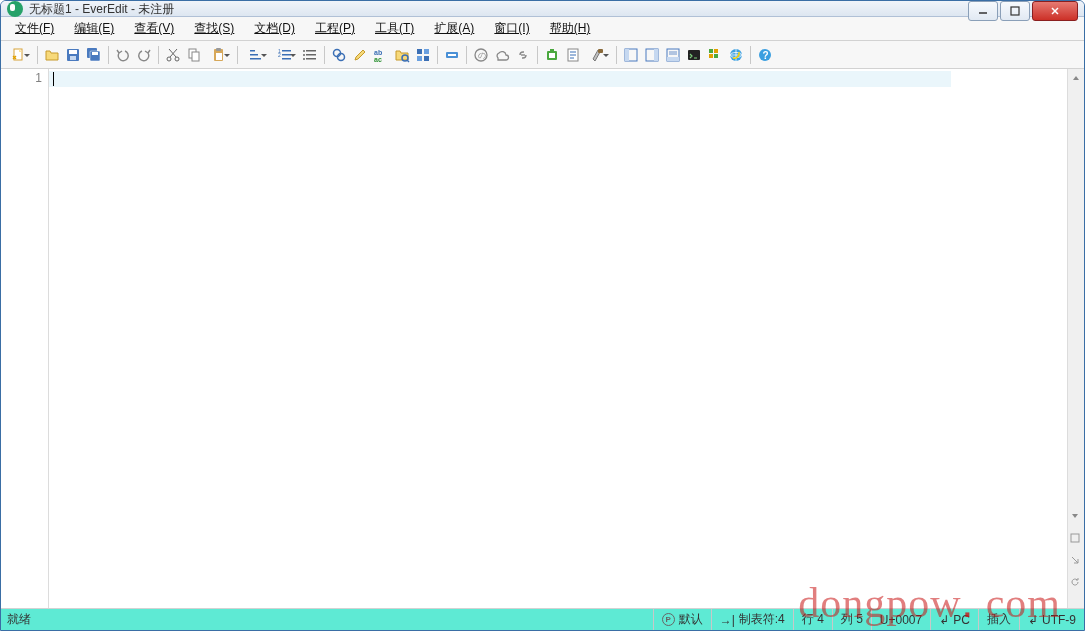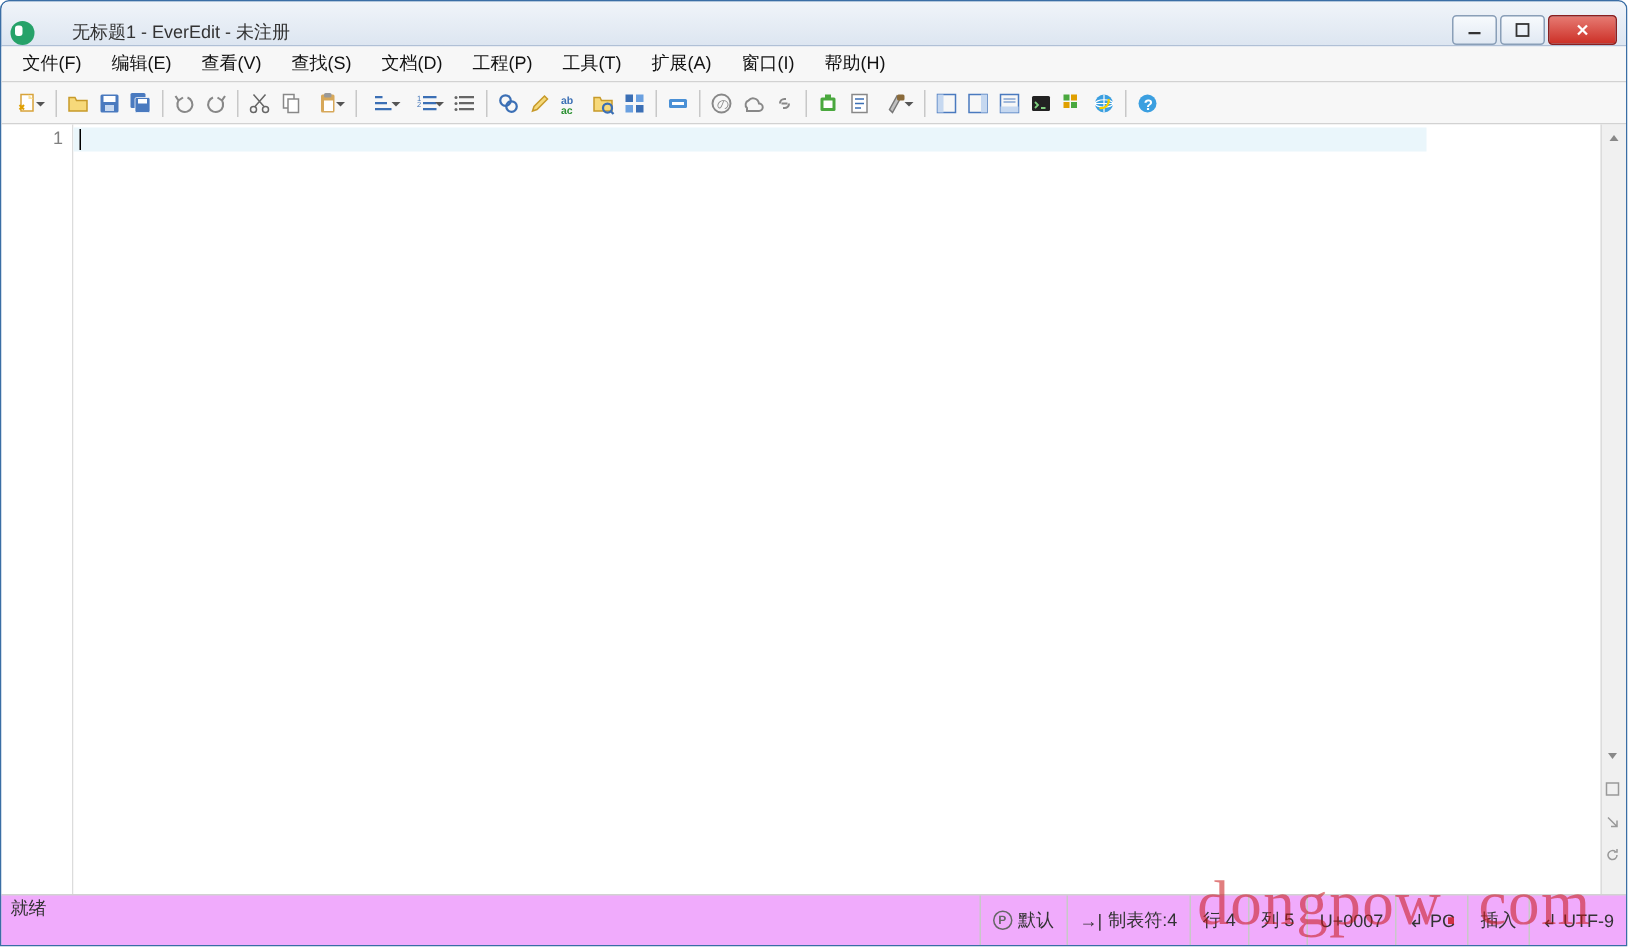--- a/index.html
+++ b/index.html
@@ -1,49 +1,49 @@
 <!DOCTYPE html>
 <html><head>
   <meta charset="utf-8">
   <style>
     * { margin: 0; padding: 0; box-sizing: border-box; font-family: "Microsoft YaHei", "SimSun", Tahoma, sans-serif; }
     body { background: #fff; width: 1085px; height: 631px; overflow: hidden; position: relative; }
     
     .window { width: 100%; height: 100%; border: 1px solid #3a6ea5; border-radius: 6px 6px 0 0; background: #fff; display: flex; flex-direction: column; }
     
-    .titlebar { height: 30px; background: linear-gradient(#f0f4f9, #dde6f1); border-bottom: 1px solid #b0c0d6; display: flex; align-items: flex-end; padding: 0 6px; border-radius: 5px 5px 0 0; position: relative; gap: 19px; }
+    .titlebar { height: 16px; background: linear-gradient(#f0f4f9, #dde6f1); border-bottom: 1px solid #b0c0d6; display: flex; align-items: flex-start; padding: 0 6px; border-radius: 5px 5px 0 0; position: relative; }
     .titlebar .app-icon { width: 16px; height: 16px; background: #26a269; border-radius: 50%; margin-right: 6px; position: relative; }
     .titlebar .app-icon::after { content: ''; position: absolute; left: 3px; top: 3px; width: 5px; height: 7px; background: #fff; border-radius: 2px; }
     .titlebar .title { font-size: 12px; color: #333; flex: 1; }
     .win-controls { display: flex; gap: 2px; }
     .win-btn { width: 30px; height: 20px; border: 1px solid #8a9fb8; border-radius: 3px; background: linear-gradient(#f7fafd,#e1e9f3); display: flex; align-items: center; justify-content: center; font-size: 10px; color: #333; cursor: pointer; }
     .win-btn.close { width: 46px; background: linear-gradient(#e67a72,#cc3027); color: #fff; border-color: #8a1f1f; }
     .win-btn svg { width: 10px; height: 10px; }
     
     .menubar { height: 24px; background: #f7f7f7; border-bottom: 1px solid #d2d2d2; display: flex; align-items: center; padding: 0 4px; }
-    .menu-item { padding: 4px 10px; font-size: 12px; color: #111; cursor: pointer; }
+    .menu-item { padding: 4px 10px; font-size: 12px; color: #111; cursor: pointer; text-decoration: underline; }
     
     .toolbar { height: 28px; background: #f7f7f7; border-bottom: 1px solid #d2d2d2; display: flex; align-items: center; padding: 0 4px; gap: 1px; }
     .tbtn { width: 20px; height: 20px; display: flex; align-items: center; justify-content: center; cursor: pointer; border: 1px solid transparent; border-radius: 2px; position: relative; }
     .tbtn.dd { width: 28px; }
     .tbtn.dd::after { content: ''; position: absolute; right: 2px; top: 8px; border: 3px solid transparent; border-top-color: #555; }
     .tsep { width: 1px; height: 18px; background: #c8c8c8; margin: 0 3px; }
     .tbtn svg { width: 16px; height: 16px; }
     
     .content { flex: 1; display: flex; position: relative; }
     .gutter { width: 48px; background: #fff; border-right: 1px solid #dcdcdc; text-align: right; padding: 2px 6px 0 0; font-size: 12px; color: #808080; font-family: Consolas, monospace; }
     .editor { flex: 1; background: #fff; position: relative; }
     .current-line { position: absolute; left: 0; top: 2px; height: 16px; width: 902px; background: #eaf6fb; }
     .caret { position: absolute; left: 4px; top: 3px; width: 1px; height: 14px; background: #000; }
     .scrollbar-v { width: 17px; background: #f0f0f0; border-left: 1px solid #dcdcdc; position: relative; }
     .scrollbar-v .thumb-top { position: absolute; top: 0; left: 0; right: 0; height: 17px; display: flex; align-items: center; justify-content: center; }
     .side-icons { position: absolute; right: 2px; bottom: 20px; width: 14px; display: flex; flex-direction: column; gap: 10px; align-items: center; }
     .side-icons div { width: 12px; height: 12px; color: #999; font-size: 11px; display: flex; align-items: center; justify-content: center; }
     
-    .statusbar { height: 34px; background: #f0abfc; border-top: 1px solid #d2d2d2; display: flex; align-items: flex-start; font-size: 12px; color: #333; position: relative; }
+    .statusbar { height: 22px; background: #5eead4; border-top: 1px solid #d2d2d2; display: flex; align-items: center; font-size: 12px; color: #333; position: relative; }
     .status-left { padding: 0 6px; flex: 1; }
     .status-cells { display: flex; align-items: center; height: 100%; }
     .scell { border-left: 1px solid #c8c8c8; height: 100%; padding: 0 8px; display: flex; align-items: center; gap: 4px; white-space: nowrap; }
     .p-icon { width: 13px; height: 13px; border: 1px solid #666; border-radius: 50%; display: inline-flex; align-items: center; justify-content: center; font-size: 8px; font-weight: bold; color: #666; }
     
     .watermark { position: absolute; right: 24px; bottom: 4px; font-size: 42px; font-family: "Times New Roman", serif; letter-spacing: 1px; color: rgba(200,20,20,0.55); pointer-events: none; z-index: 50; }
     .watermark .dot { color: rgba(200,20,20,0.8); }
   </style>
 </head>
 <body>

